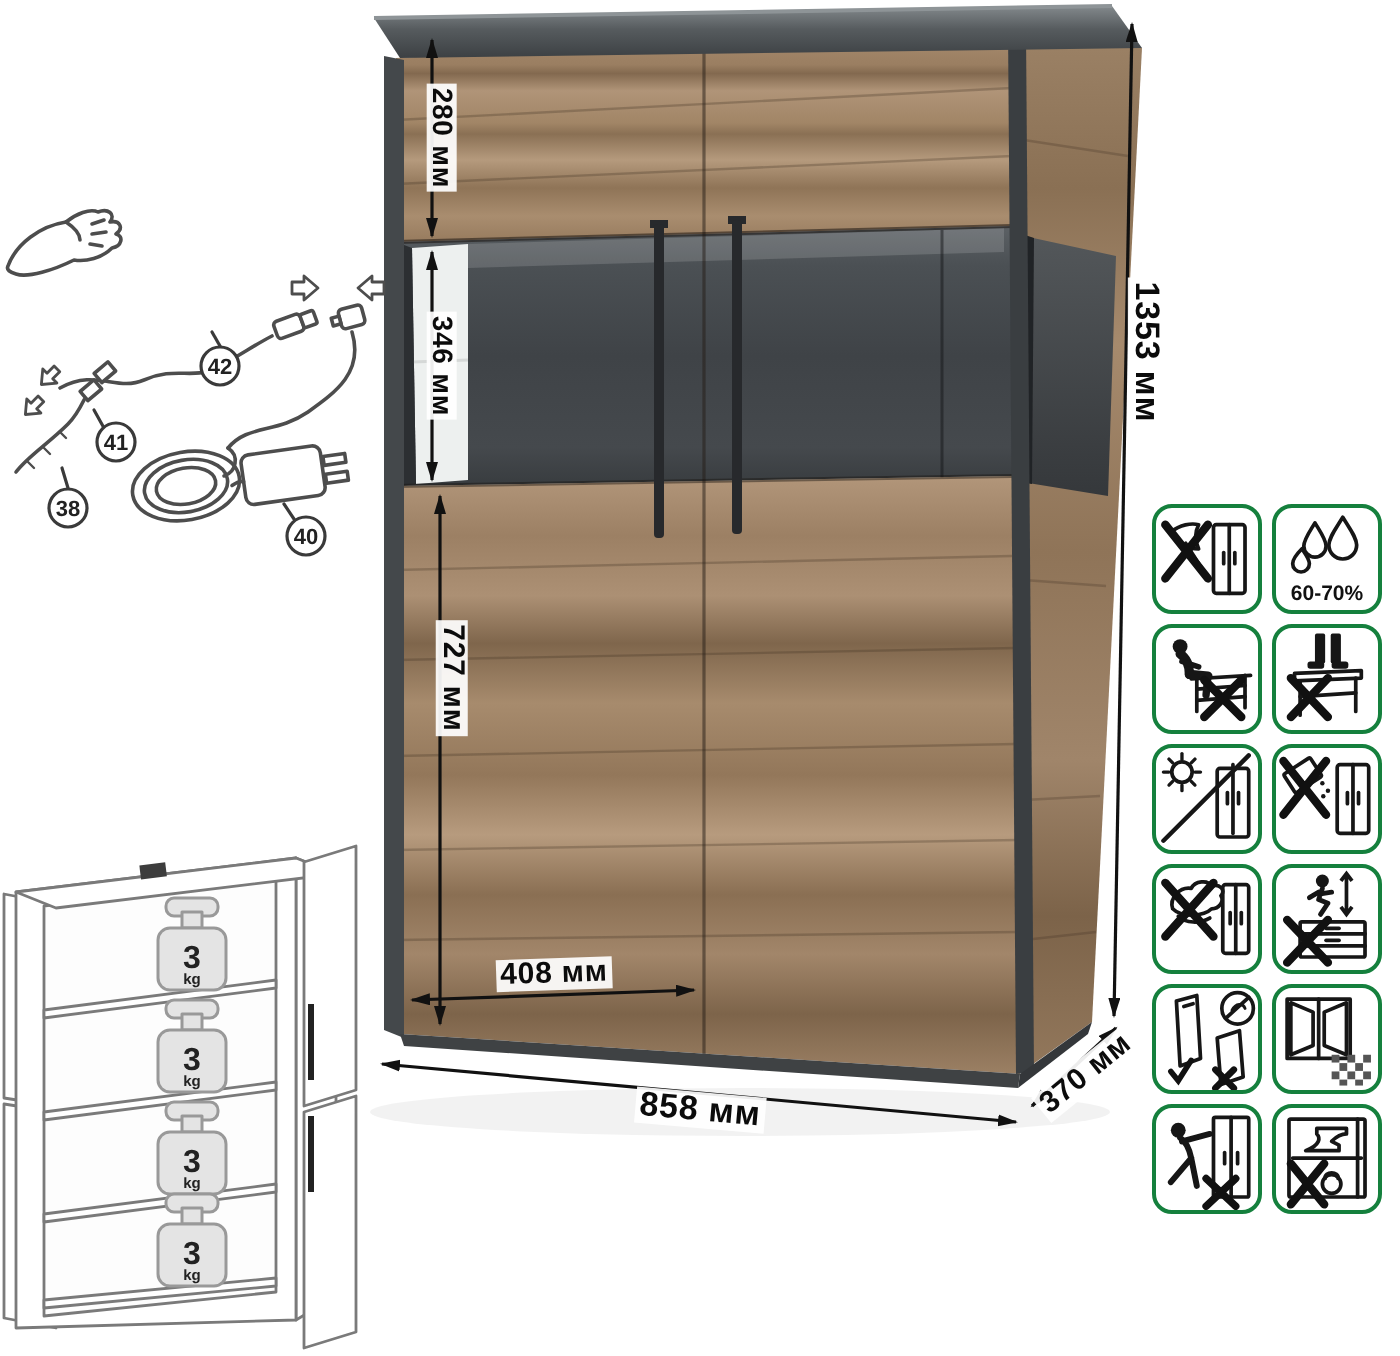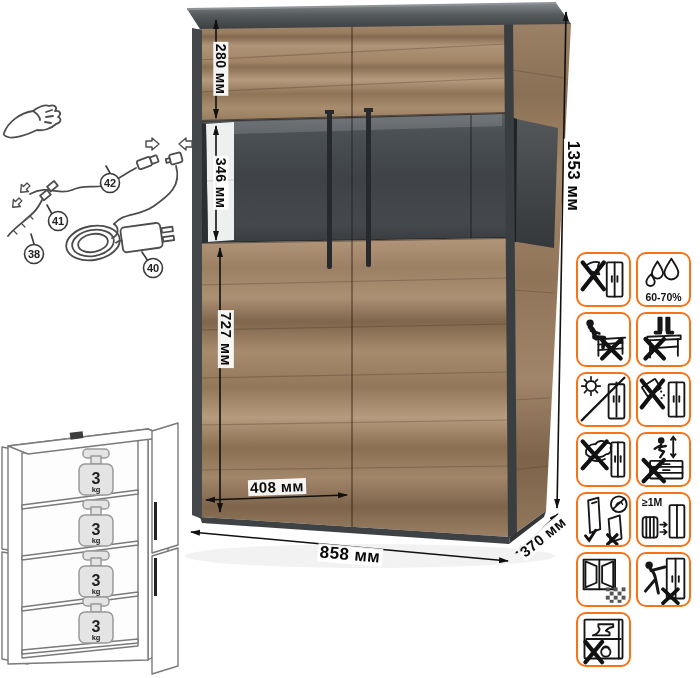--- a/index.html
+++ b/index.html
@@ -5,21 +5,21 @@
   *{margin:0;padding:0;box-sizing:border-box}
   html,body{width:700px;height:678px;background:#fff;font-family:"Liberation Sans",sans-serif;overflow:hidden}
   .stage{position:relative;width:700px;height:678px;background:#fff}
   .art{position:absolute;left:0;top:0;width:700px;height:678px}
   text{font-family:"Liberation Sans",sans-serif}
   .dim-label{position:absolute;transform:translate(-50%,-50%) rotate(var(--r,0deg));
     font-weight:bold;color:#0b0b0b;background:rgba(255,255,255,.92);
     padding:0 2px;line-height:1.05;white-space:nowrap;letter-spacing:.4px}
   .icon-grid{position:absolute;left:576px;top:252px;display:grid;
     grid-template-columns:55px 55px;grid-auto-rows:55px;gap:5px}
-  .icell{border:2px solid #f97316;border-radius:10px;background:#fff;position:relative}
+  .icell{border:2px solid #15803d;border-radius:10px;background:#fff;position:relative}
   .icell svg{position:absolute;left:0;top:0;width:100%;height:100%}
   .ilabel{position:absolute;font-weight:bold;color:#111}
   .ilabel.bc{left:50%;bottom:2px;transform:translateX(-50%);font-size:10.5px;white-space:nowrap}
   .ilabel.temp{font-size:8.5px;bottom:2px}
   .ilabel.tl{left:4px;top:2px;transform:none;font-size:10.5px}
 </style>
 </head>
 <body>
 
 <div class="stage">
@@ -383,35 +383,20 @@
             <path d="M41,12 C43,8 47,8 48,11" stroke-width="1.6"></path>
             <path d="M33,27 L45,23 L47,48 L35,52 Z"></path>
           </g>
           <path d="M8,45 L12,50 L19,39" stroke="#111" stroke-width="3" stroke-linecap="round" fill="none"></path>
           <path d="M32,44 L42,54 M42,44 L32,54" stroke="#111" stroke-width="3.5" stroke-linecap="round" fill="none"></path>
         </svg>
       </div>
       <div class="icell">
         <svg viewBox="0 0 55 55">
           <g stroke="#161616" fill="none" stroke-width="2" stroke-linecap="round" stroke-linejoin="round">
-            <rect x="5" y="25" width="16" height="22" rx="3"></rect>
-            <line x1="9" y1="25" x2="9" y2="47"></line>
-            <line x1="13" y1="25" x2="13" y2="47"></line>
-            <line x1="17" y1="25" x2="17" y2="47"></line>
-            <rect x="34" y="12" width="16" height="35" rx="1.5"></rect>
-            <line x1="42" y1="12" x2="42" y2="47"></line>
-            <path d="M24,33 L30,33 M28,30.5 L31,33 L28,35.5" stroke-width="1.8"></path>
-            <path d="M24,41 L30,41 M28,38.5 L31,41 L28,43.5" stroke-width="1.8"></path>
-          </g>
-        </svg>
-        <span class="ilabel tl">≥1M</span>
-      </div>
-      <div class="icell">
-        <svg viewBox="0 0 55 55">
-          <g stroke="#161616" fill="none" stroke-width="2" stroke-linecap="round" stroke-linejoin="round">
             <rect x="6" y="6" width="34" height="32"></rect>
             <line x1="23" y1="6" x2="23" y2="38"></line>
             <path d="M8,8 L20,13 L20,31 L8,36 Z"></path>
             <path d="M38,8 L26,13 L26,31 L38,36 Z"></path>
           </g>
           <g fill="#555">
             <rect x="30" y="36" width="4.2" height="4.2"></rect>
             <rect x="38.5" y="36" width="4.2" height="4.2"></rect>
             <rect x="47" y="36" width="4.2" height="4.2"></rect>
             <rect x="34.2" y="40.5" width="4.2" height="4.2"></rect>

